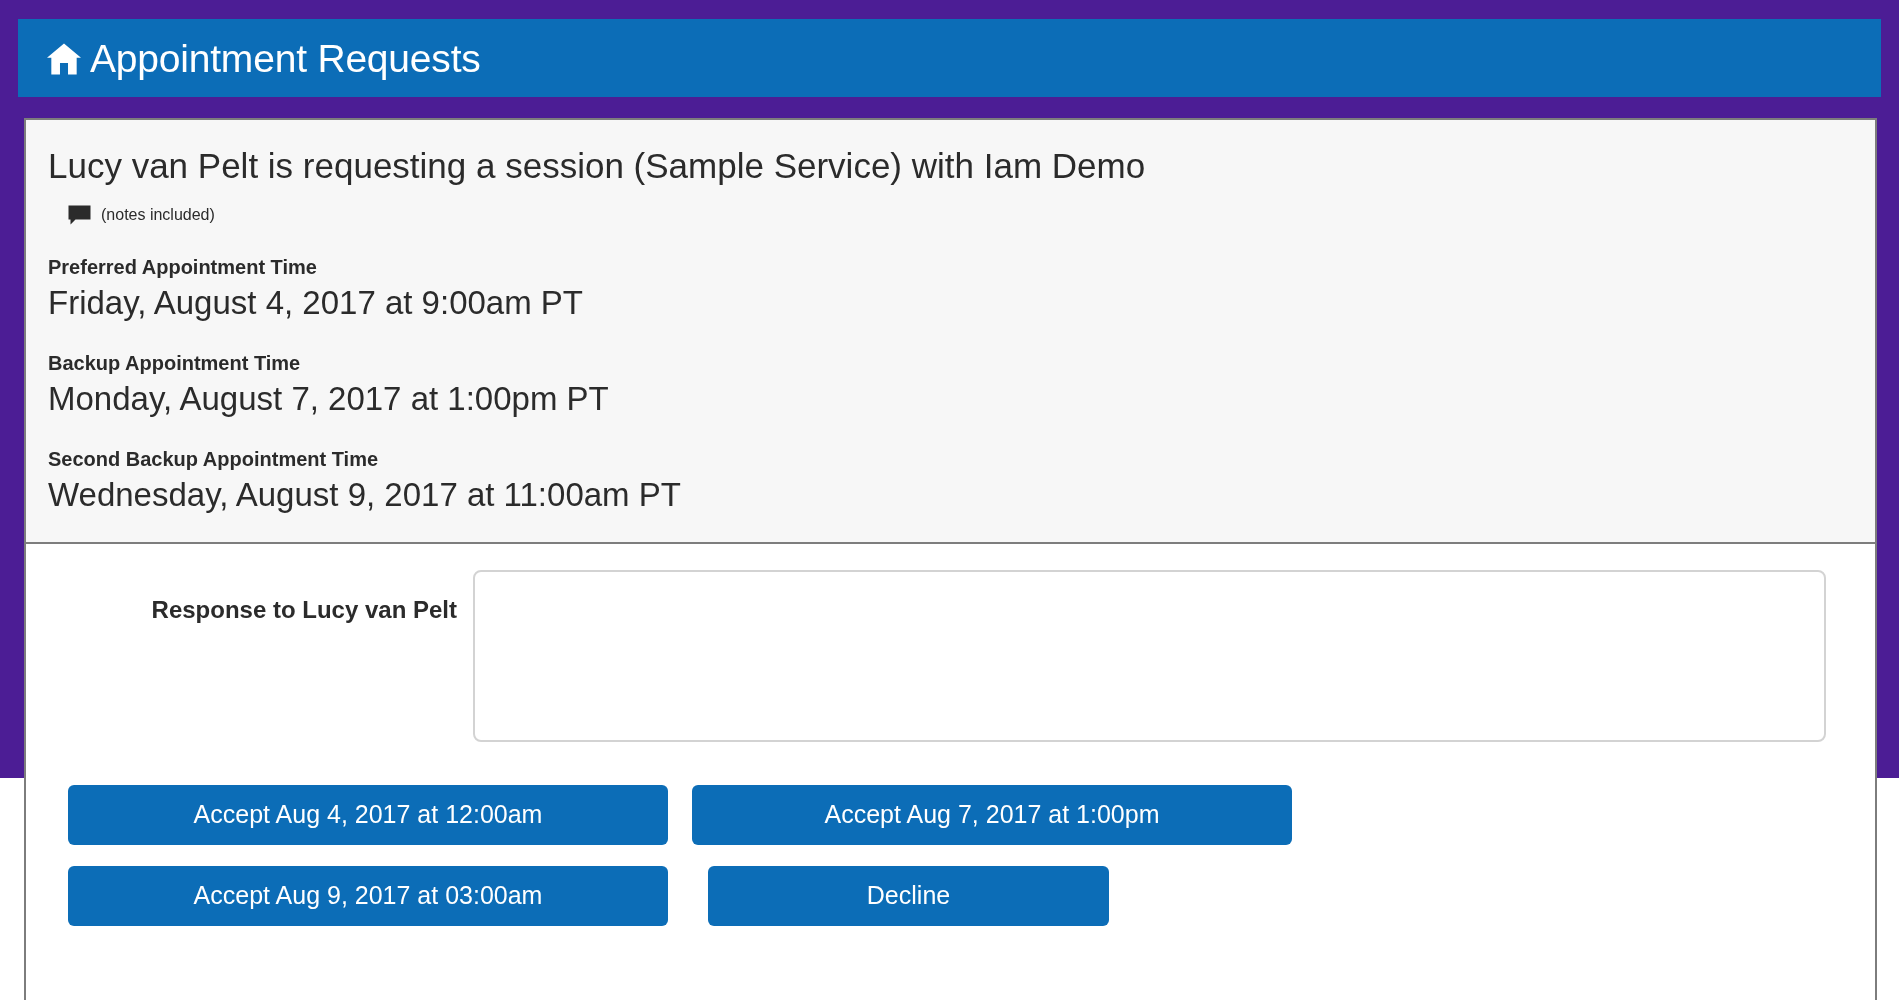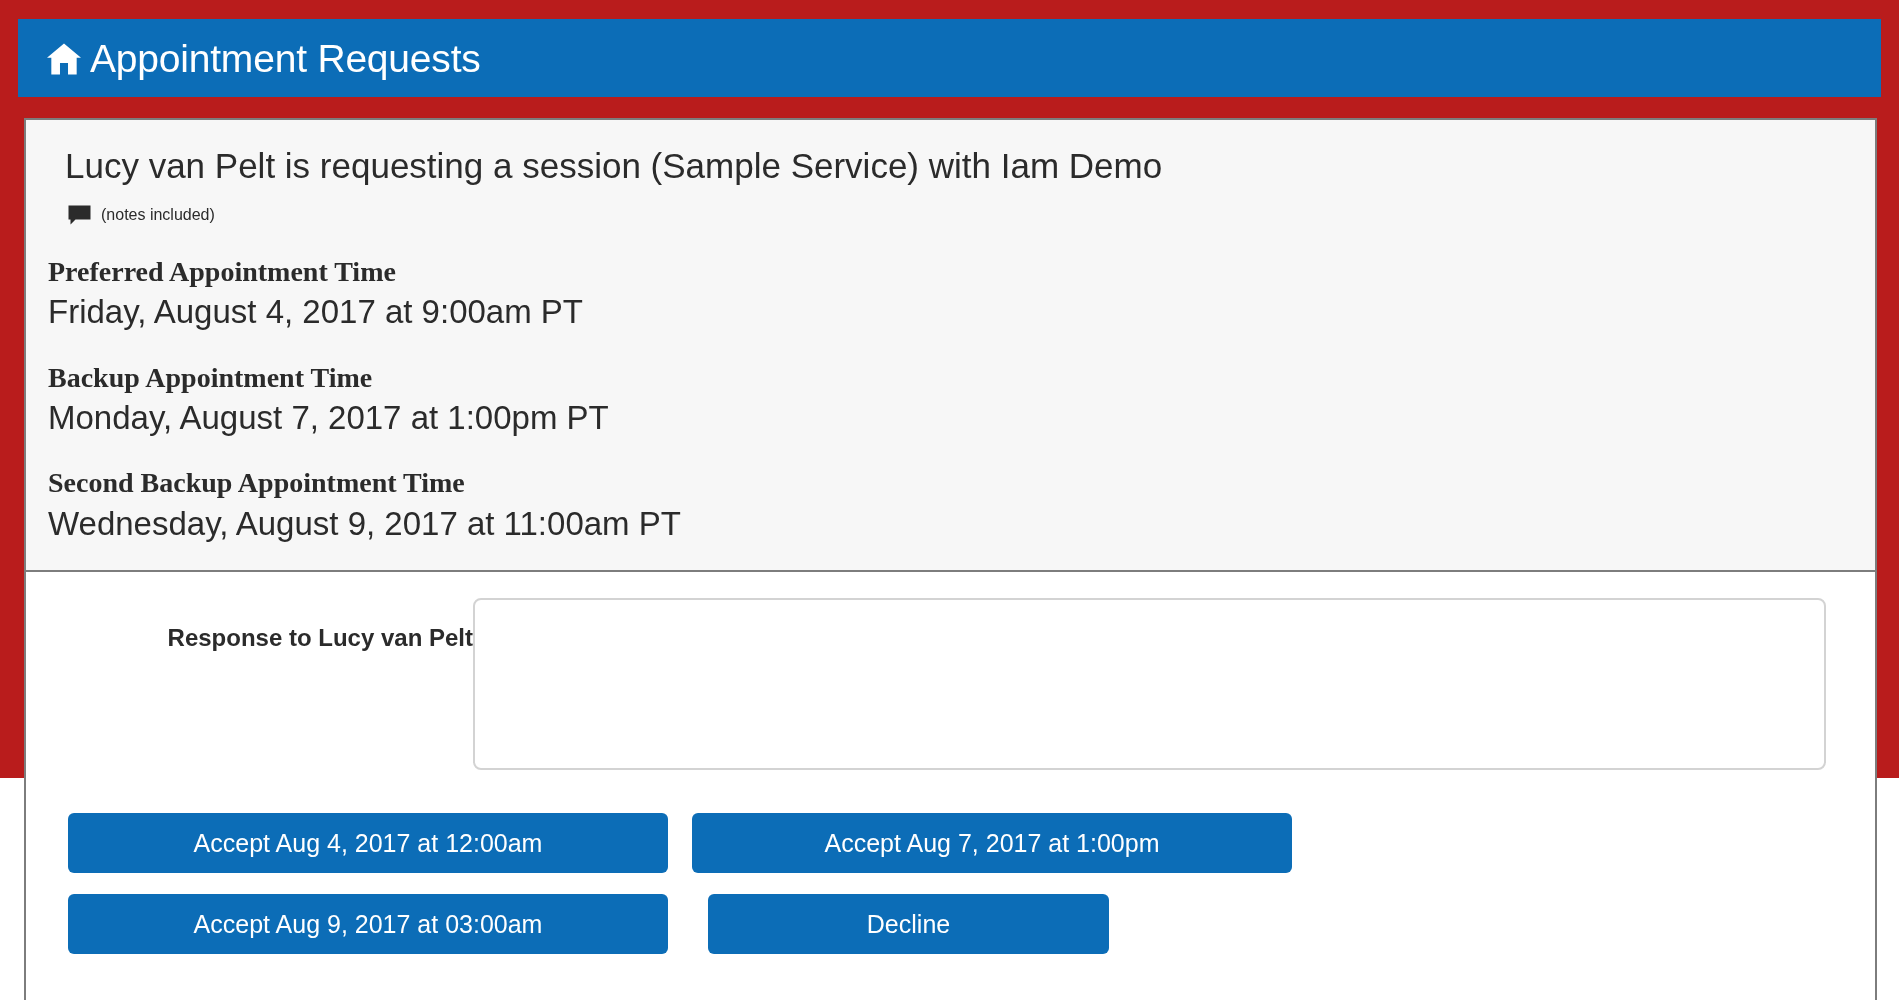--- a/index.html
+++ b/index.html
@@ -10,21 +10,21 @@
     height: 1007px;
     background: #ffffff;
     font-family: "Liberation Sans", sans-serif;
     overflow: hidden;
   }
 
   #page {
     position: relative;
     width: 1899px;
     height: 778px;
-    background: #b91c1c;
+    background: #4c1d95;
   }
 
   
   .header-bar {
     position: absolute;
     left: 18px;
     top: 19px;
     width: 1863px;
     height: 78px;
     background: #0C6DB7;
@@ -64,21 +64,21 @@
   
   .info-panel {
     background: #f7f7f7;
     border-bottom: 2px solid #7d7d7d;
     padding: 24px 0 26px 0;
   }
   .request-line {
     font-size: 35px;
     color: #2b2b2b;
     font-weight: 400;
-    padding-left: 39px;
+    padding-left: 22px;
     line-height: 1.25;
     white-space: nowrap;
   }
   .notes-row {
     display: flex;
     align-items: center;
     padding-left: 42px;
     margin-top: 17px;
   }
   .notes-icon {
@@ -89,25 +89,24 @@
   }
   .notes-text {
     font-size: 16px;
     color: #2b2b2b;
     line-height: 1;
   }
   .time-block { padding-left: 22px; }
   .time-block.first { margin-top: 30px; }
   .time-block.rest { margin-top: 28px; }
   .time-label {
-    font-size: 28px;
+    font-size: 20px;
     font-weight: 700;
     color: #2b2b2b;
     line-height: 1.2;
-    font-family: Liberation Serif, serif;
   }
   .time-value {
     font-size: 33px;
     font-weight: 400;
     color: #2b2b2b;
     line-height: 1.25;
     margin-top: 3px;
     white-space: nowrap;
   }
 
@@ -121,21 +120,21 @@
     align-items: flex-start;
   }
   .response-label {
     width: 447px;
     flex: 0 0 auto;
     text-align: right;
     font-size: 24px;
     font-weight: 700;
     color: #2b2b2b;
     padding-top: 26px;
-    padding-right: 0;
+    padding-right: 16px;
     line-height: 1.2;
   }
   .response-input {
     width: 1353px;
     height: 172px;
     flex: 0 0 auto;
     border: 2px solid #d3d3d3;
     border-radius: 8px;
     background: #ffffff;
     resize: none;

